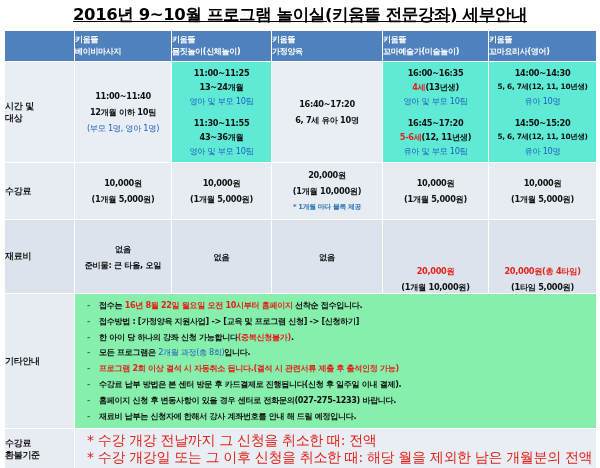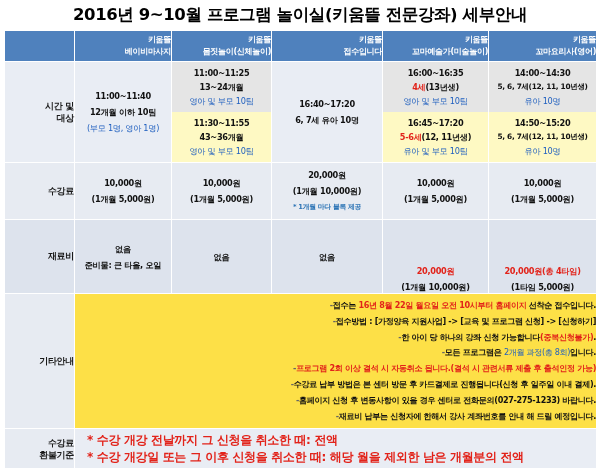--- a/index.html
+++ b/index.html
@@ -26,34 +26,35 @@
   .doc-title {
     width: 600px;
     height: 30px;
     line-height: 30px;
     text-align: center;
     font-size: 16.5px;
     font-weight: bold;
     letter-spacing: -0.4px;
     color: #000000;
     white-space: nowrap;
+    text-decoration: underline;
   }
 
   
   table.sched {
     width: 592px;
     margin: 0 4px;
     border-collapse: collapse;
     table-layout: fixed;
     font-size: 8.2px;
   }
   table.sched td, table.sched th {
     border: 1px solid #ffffff;
     vertical-align: middle;
-    text-align: right;
+    text-align: left;
     padding: 0;
     letter-spacing: -0.3px;
   }
 
   
   col.c0 { width: 70px; }
   col.c1 { width: 97px; }
   col.c2 { width: 100px; }
   col.c3 { width: 111px; }
   col.c4 { width: 106px; }
@@ -93,22 +94,22 @@
   .splitcell { padding: 0 !important; }
   .splitcell .half {
     height: 50px;
     display: flex;
     flex-direction: column;
     align-items: center;
     justify-content: center;
     gap: 2px;
     box-sizing: border-box;
   }
-  .splitcell .half.top { background: #e5e5e5; }
-  .splitcell .half.bot { background: #fef9c3; }
+  .splitcell .half.top { background: #5eead4; }
+  .splitcell .half.bot { background: #5eead4; }
 
   .cellstack {
     display: flex;
     flex-direction: column;
     align-items: center;
     justify-content: center;
     gap: 4px;
     height: 100%;
   }
 
@@ -116,21 +117,21 @@
   .blue { color: #1F5FBF; font-weight: normal; }
   .red  { color: #E2231A; font-weight: bold; margin-top: 45px; }
   .dk   { color: #111111; font-weight: bold; }
   .sm   { font-size: 7.4px; font-weight: bold; }
   .note { color: #2E75B6; font-size: 6.8px; font-weight: bold; }
 
   
   .notes-cell {
     text-align: left;
     padding: 4px 0 4px 12px !important;
-    background: #fde047;
+    background: #86efac;
   }
   .notes-cell ul {
     list-style: none;
     margin: 0;
     padding: 0;
   }
   .notes-cell li {
     font-size: 8.1px;
     font-weight: bold;
     line-height: 15.8px;
@@ -146,22 +147,22 @@
   .r-etc td.rowlabel { vertical-align: middle; }
 
   
   .refund-cell {
     text-align: left !important;
     padding: 3px 0 3px 12px !important;
     background: #E9EDF4;
   }
   .refund-cell .rl {
     display: block;
-    font-size: 12px;
-    font-weight: bold;
+    font-size: 14px;
+    font-weight: normal;
     line-height: 17px;
     color: #E2231A;
     white-space: nowrap;
     letter-spacing: -0.35px;
   }
   .lbl2 {
     line-height: 17px;
   }
 </style>
 </head>
@@ -187,21 +188,21 @@
       <th>
         <span class="ln">키움뜰</span>
         <span class="ln">베이비마사지</span>
       </th>
       <th>
         <span class="ln">키움뜰</span>
         <span class="ln">몸짓놀이(신체놀이)</span>
       </th>
       <th>
         <span class="ln">키움뜰</span>
-        <span class="ln">접수입니다</span>
+        <span class="ln">가정양육</span>
       </th>
       <th>
         <span class="ln">키움뜰</span>
         <span class="ln">꼬마예술가(미술놀이)</span>
       </th>
       <th>
         <span class="ln">키움뜰</span>
         <span class="ln">꼬마요리사(영어)</span>
       </th>
     </tr>

